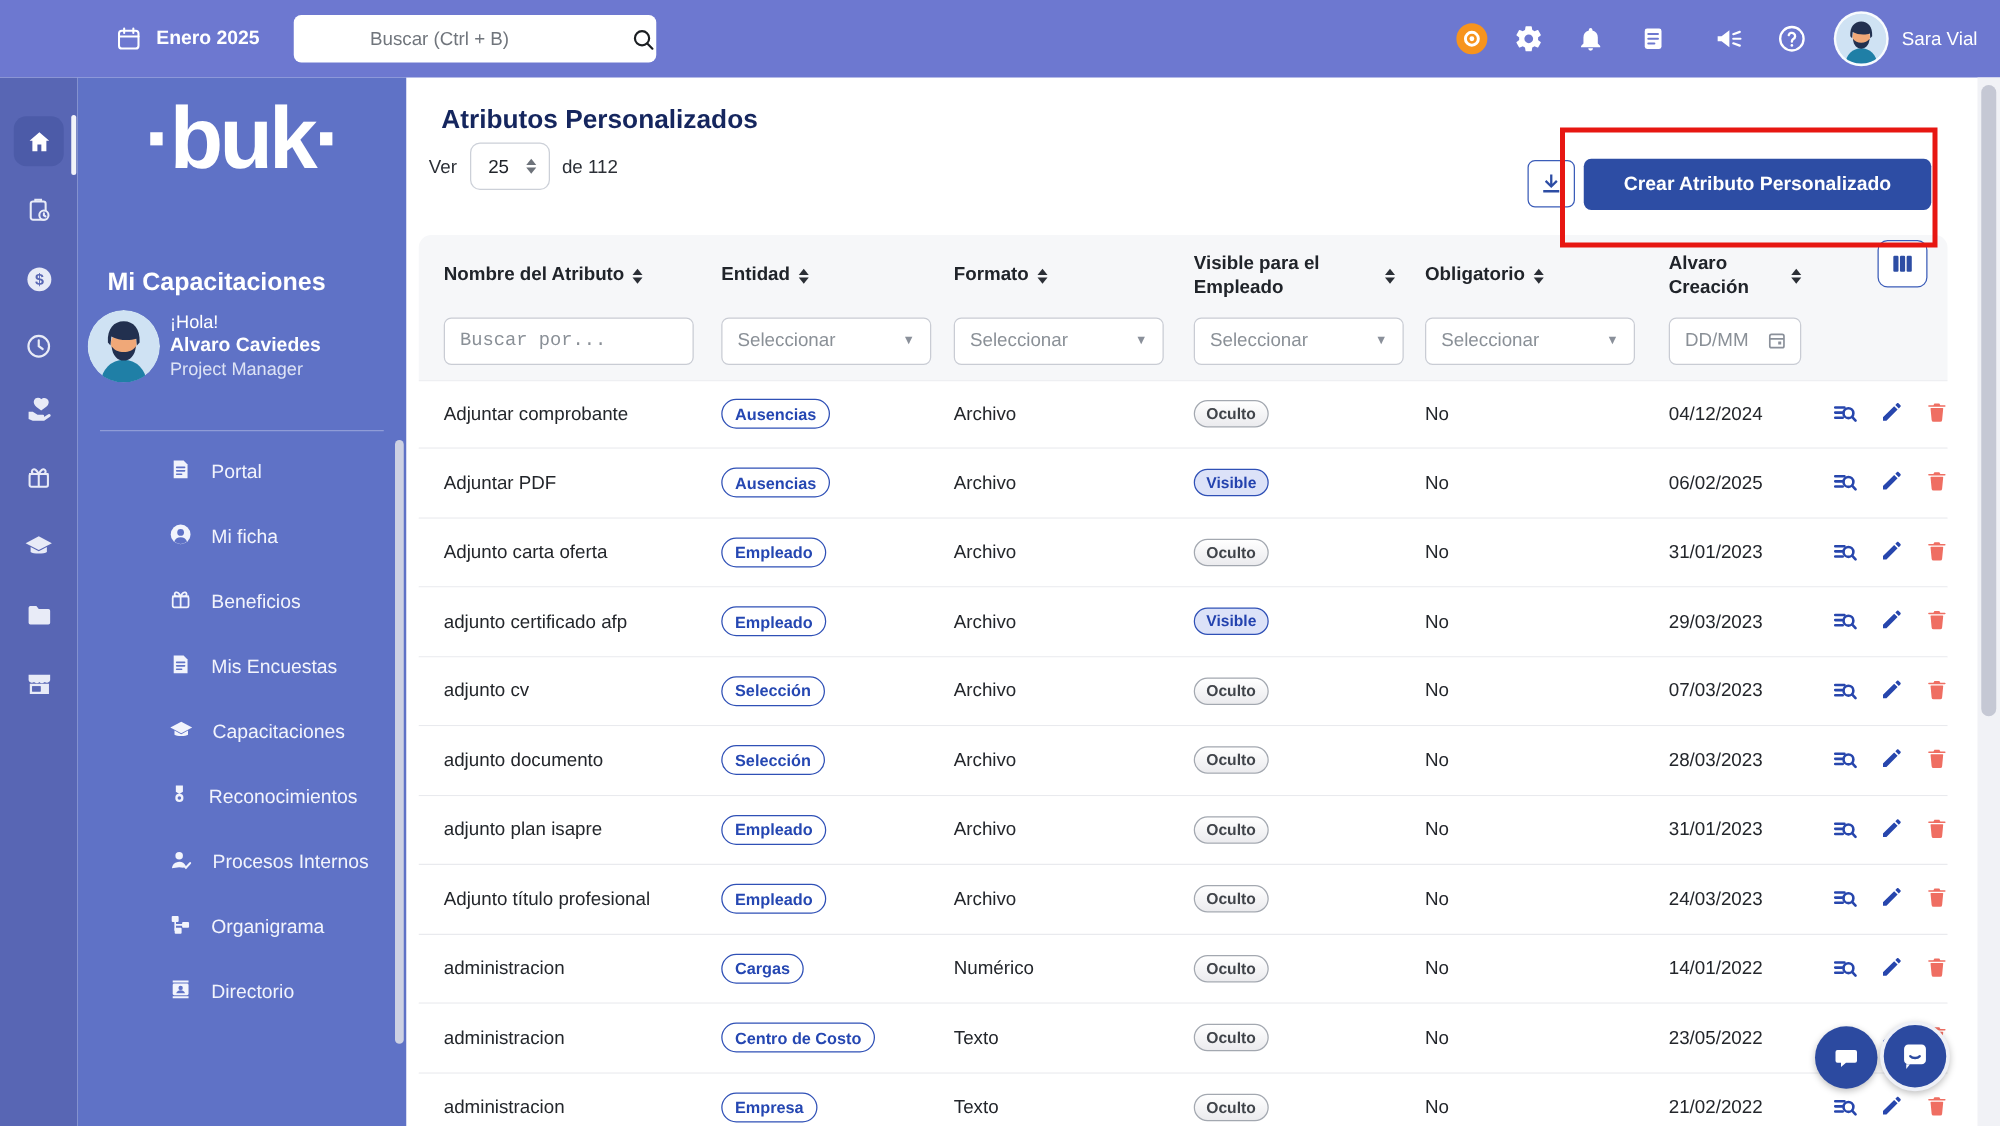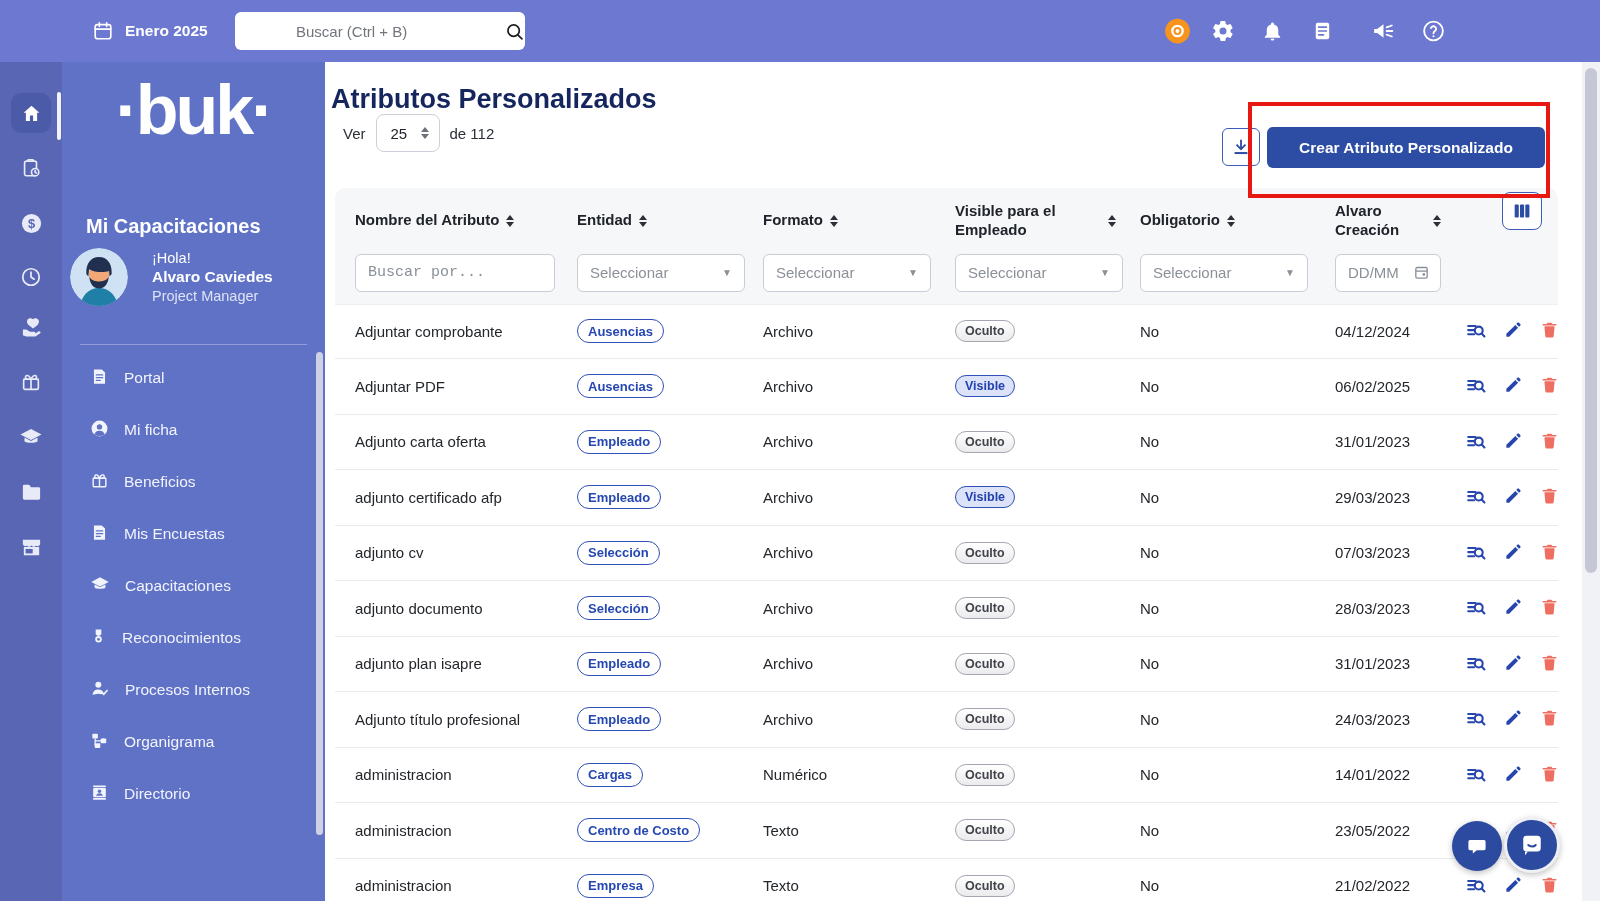--- a/index.html
+++ b/index.html
@@ -23,33 +23,33 @@
   
   #rail { position:absolute; left:0; top:62px; width:62px; height:839px; background:#5866b4; z-index:20; }
   .rail-item { position:absolute; left:0; width:62px; height:44px; display:flex; align-items:center; justify-content:center; color:#e8ebf7; cursor:pointer; }
   .rail-active { left:11px; width:40px; height:40px; border-radius:10px; background:#4c5ba8; }
   #rail-scroll { position:absolute; right:1px; top:30px; width:4px; height:48px; background:rgba(255,255,255,.92); border-radius:2px; }
 
   
   #panel { position:absolute; left:62px; top:62px; width:263px; height:839px; background:#5f72c6; z-index:20; color:#fff; }
   #logo { position:absolute; left:0; top:8px; width:100%; text-align:center; font-size:70px; font-weight:700; letter-spacing:-3px; color:#fff; }
   #panel-title { position:absolute; left:24px; top:153px; font-size:20px; font-weight:700; }
-  #user-card { position:absolute; left:8px; top:186px; display:flex; gap:24px; align-items:center; }
+  #user-card { position:absolute; left:8px; top:186px; display:flex; gap:8px; align-items:center; }
   #user-card .txt div:nth-child(1){ font-size:14.5px; }
   #user-card .txt div:nth-child(2){ font-size:15.5px; font-weight:700; margin-top:2px; }
   #user-card .txt div:nth-child(3){ font-size:14.5px; color:#dde3f5; margin-top:2px; }
   #panel-divider { position:absolute; left:18px; top:282px; width:227px; height:1px; background:rgba(255,255,255,.3); }
-  #nav { position:absolute; left:0; top:290px; width:263px; }
+  #nav { position:absolute; left:0; top:290px; width:263px;padding-left:45px; }
   .nav-item { height:52px; display:flex; align-items:center; gap:15px; padding-left:28px; font-size:15.5px; color:#f2f4fc; cursor:pointer; }
   .nav-item svg { flex:0 0 auto; }
   #panel-scroll { position:absolute; right:2px; top:290px; width:7px; height:483px; background:#d9dce6; border-radius:4px; opacity:.9; }
 
   
   #main { position:absolute; left:325px; top:62px; width:1275px; height:839px; background:#fff; }
-  #page-title { position:absolute; left:6px; top:22px; font-size:27px; font-weight:700; color:#15265e; }
+  #page-title { position:absolute; left:28px; top:22px; font-size:21px; font-weight:700; color:#15265e; }
   #pager { position:absolute; left:18px; top:52px; display:flex; align-items:center; gap:10px; font-size:15px; color:#2b2f36; }
   #page-size { width:64px; height:38px; border:1.5px solid #ccd0d8; border-radius:8px; background:#fff; display:flex; align-items:center; justify-content:space-between; padding:0 10px 0 14px; cursor:pointer; font-size:15px; color:#20242a; }
   .sorter { display:inline-flex; flex-direction:column; gap:2px; }
   .sorter i { width:0; height:0; border-left:4.5px solid transparent; border-right:4.5px solid transparent; }
   .sorter .up { border-bottom:5px solid #2b2f36; }
   .sorter .dn { border-top:5px solid #2b2f36; }
   .sorter.gray .up { border-bottom-color:#6d727a; } .sorter.gray .dn { border-top-color:#6d727a; }
 
   #download-btn { position:absolute; left:897px; top:66px; width:38px; height:38px; border:1.5px solid #3b5cb8; border-radius:6px; background:#fff; color:#2d4da4; display:flex; align-items:center; justify-content:center; cursor:pointer; }
   #create-btn { position:absolute; left:942px; top:65px; width:278px; height:41px; background:#2d4da4; border:none; border-radius:6px; color:#fff; font-size:15.5px; font-weight:700; cursor:pointer; font-family:"Liberation Sans",sans-serif; }
@@ -141,20 +141,32 @@
         <path d="M15 8.5l5-1.8M15 12h5.5M15 15.5l5 1.8" stroke="#fff" stroke-width="1.7" fill="none" stroke-linecap="round"></path>
       </svg>
   </span>
   <span class="tb-ico" style="left:1421px">
     <svg width="25" height="25" viewBox="0 0 24 24" fill="none" stroke="#fff" stroke-width="1.8">
         <circle cx="12" cy="12" r="9"></circle>
         <path d="M9.6 9.2a2.5 2.5 0 1 1 3.5 3c-.8.5-1.1 1-1.1 1.9" stroke-linecap="round"></path>
         <circle cx="12" cy="17.1" r="1" fill="#fff" stroke="none"></circle>
       </svg>
   </span>
+  <div id="tb-user">
+    <span class="avatar-ring">
+      <svg width="40" height="40" viewBox="0 0 48 48">
+          <circle cx="24" cy="24" r="24" fill="#cfe2f3"></circle>
+          <path d="M9 48a15 15 0 0 1 30 0z" fill="#1f7fa6"></path>
+          <circle cx="24" cy="22" r="8.5" fill="#f0a878"></circle>
+          <path d="M13.5 21.5c-.5-9 4-14 10.5-14s11 5 10.5 14l-1.8 2-.4-4.5c-4.5 1.5-12 1.2-16.5-1.5l-.6 6z" fill="#22304f"></path>
+          <path d="M16 24c.5 6.5 4 9.5 8 9.5s7.5-3 8-9.5c-2 2.8-4.5 3.8-8 3.8s-6-1-8-3.8z" fill="#22304f"></path>
+        </svg>
+    </span>
+    <span class="uname">Sara Vial</span>
+  </div>
 </div>
 
 <div id="rail">
   <div class="rail-item rail-active" style="top:31px">
     <svg width="21" height="21" viewBox="0 0 24 24" fill="#fff">
         <path d="M12 3.2 21 11h-2.6v9.5h-4.6v-6.2h-3.6v6.2H5.6V11H3z"></path>
       </svg>
   </div>
   <div class="rail-item" style="top:84px">
     <svg width="22" height="22" viewBox="0 0 24 24" fill="none" stroke="#e8ebf7" stroke-width="1.8">

